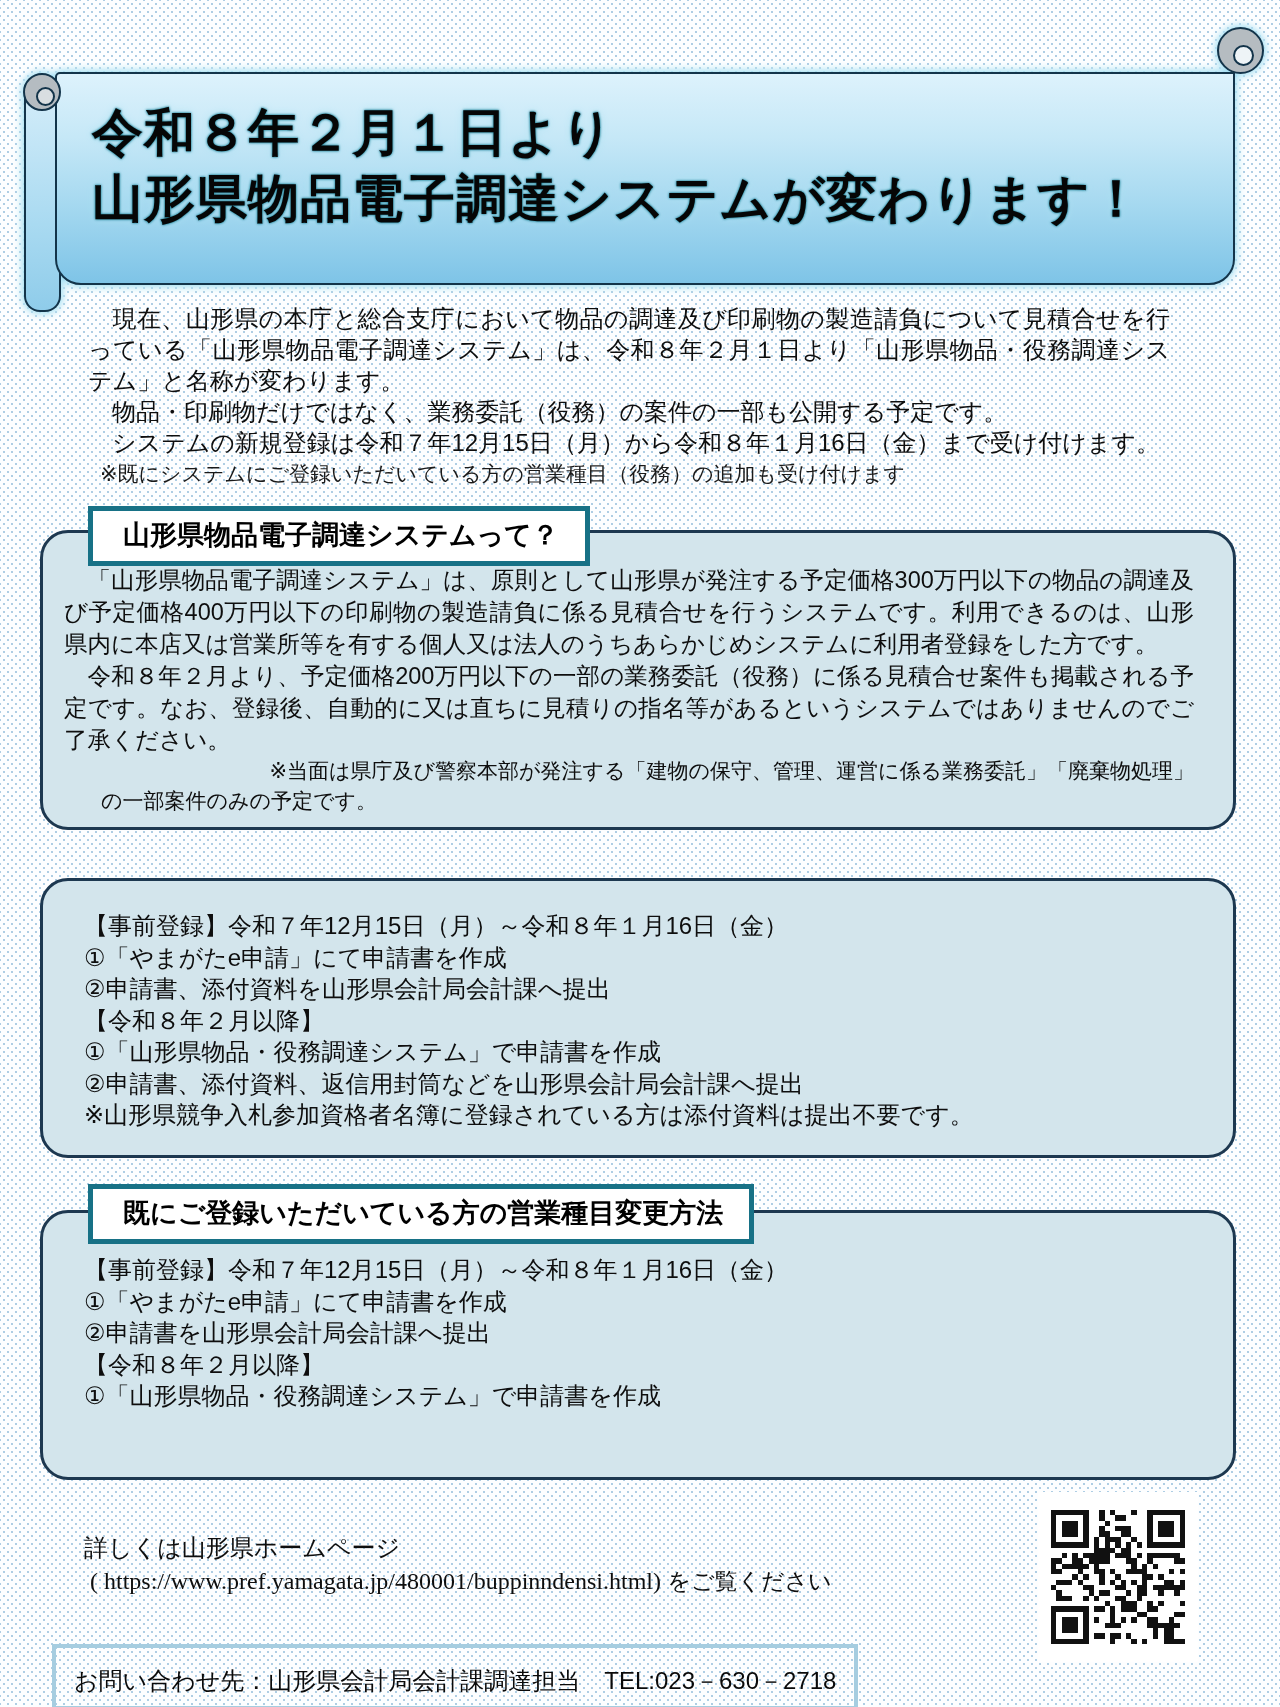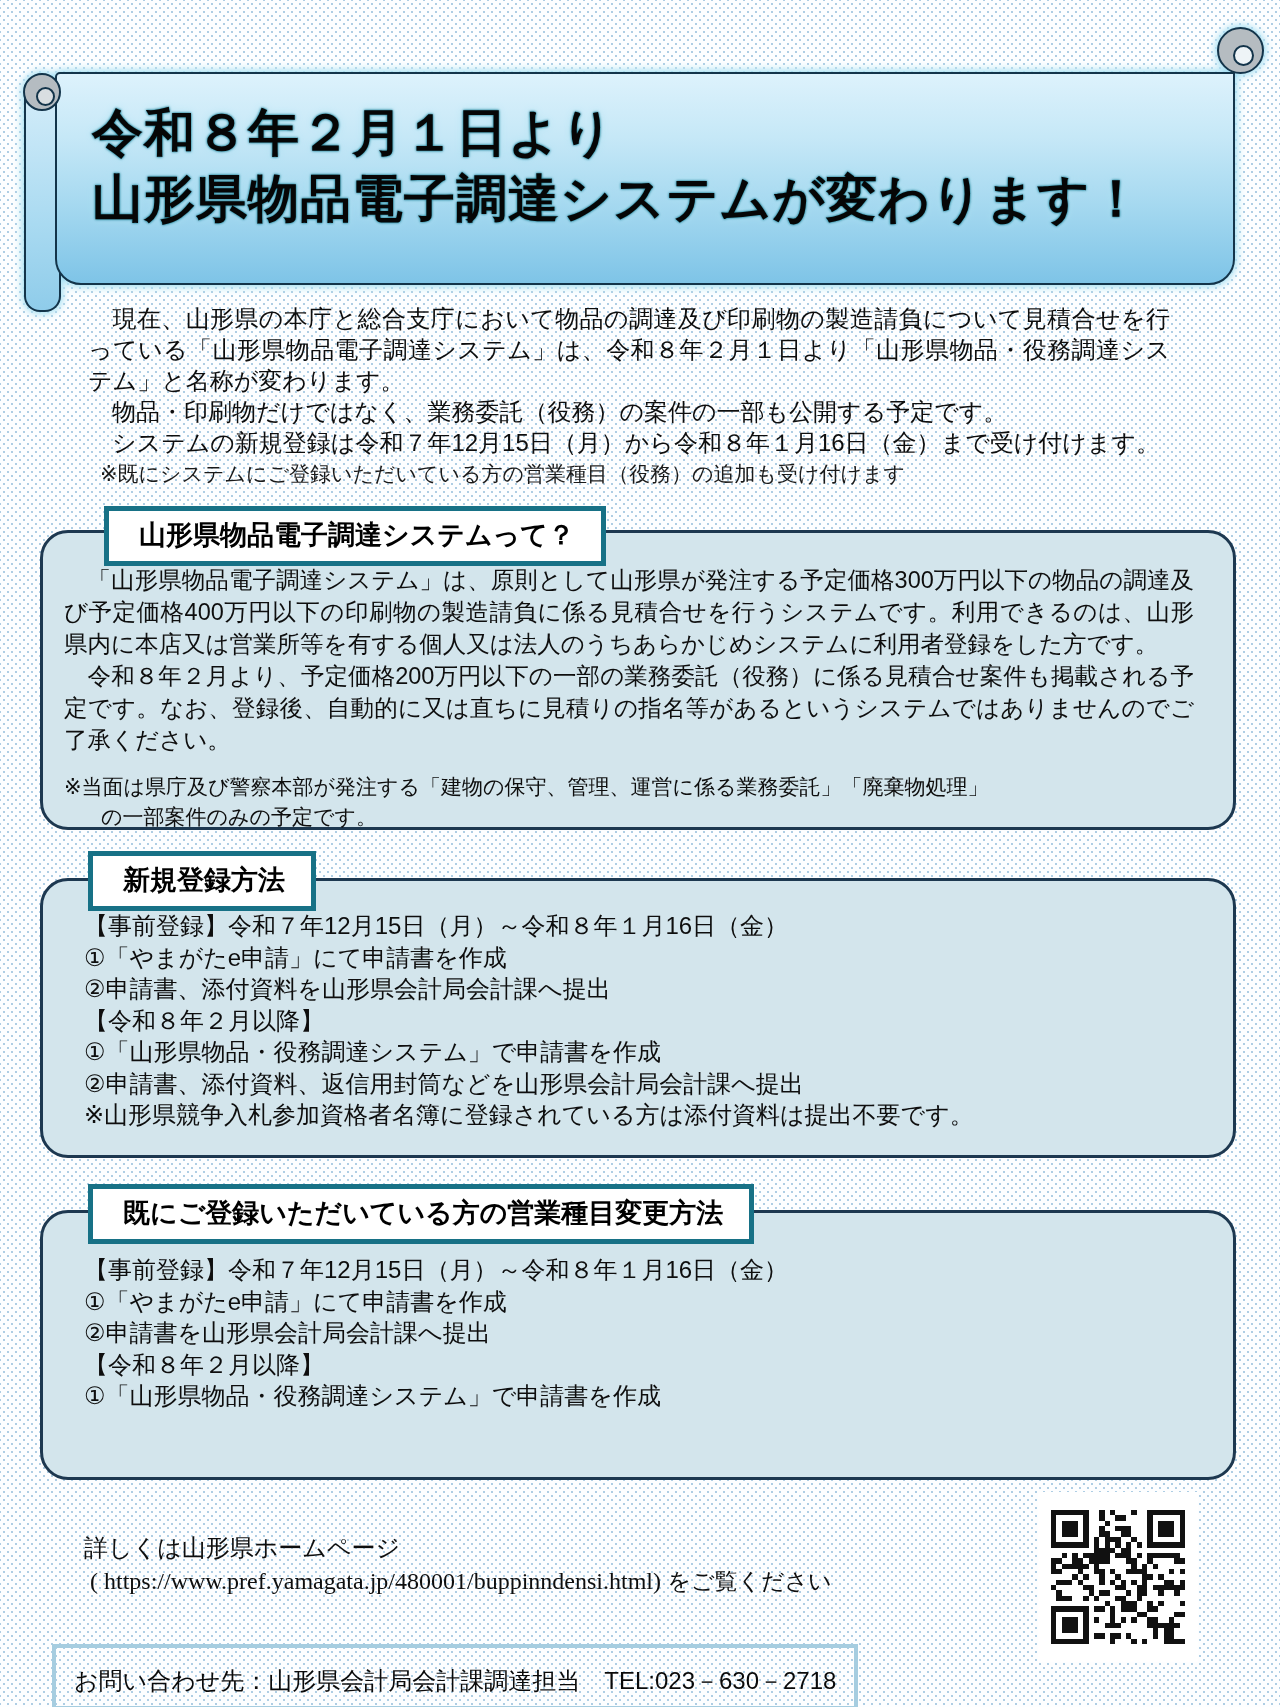--- a/index.html
+++ b/index.html
@@ -104,30 +104,29 @@
   </div>
 
   <div class="intro">
     <p>　現在、山形県の本庁と総合支庁において物品の調達及び印刷物の製造請負について見積合せを行っている「山形県物品電子調達システム」は、令和８年２月１日より「山形県物品・役務調達システム」と名称が変わります。</p>
     <p>　物品・印刷物だけではなく、業務委託（役務）の案件の一部も公開する予定です。</p>
     <p>　システムの新規登録は令和７年12月15日（月）から令和８年１月16日（金）まで受け付けます。</p>
     <p class="intro-note">※既にシステムにご登録いただいている方の営業種目（役務）の追加も受け付けます</p>
   </div>
 
   <div class="sec-body" style="left:40px;top:530px;width:1196px;height:300px;"></div>
-  <div class="sec-head" style="left:88px;top:506px;margin-left:16px;">山形県物品電子調達システムって？</div>
+  <div class="sec-head" style="left:88px;top:506px;">山形県物品電子調達システムって？</div>
   <div class="sec-content" style="left:64px;top:564px;width:1130px;font-size:23.5px;line-height:32px;">
     <p>　「山形県物品電子調達システム」は、原則として山形県が発注する予定価格300万円以下の物品の調達及び予定価格400万円以下の印刷物の製造請負に係る見積合せを行うシステムです。利用できるのは、山形県内に本店又は営業所等を有する個人又は法人のうちあらかじめシステムに利用者登録をした方です。</p>
     <p>　令和８年２月より、予定価格200万円以下の一部の業務委託（役務）に係る見積合せ案件も掲載される予定です。なお、登録後、自動的に又は直ちに見積りの指名等があるというシステムではありませんのでご了承ください。</p>
-    <p class="s1-note" style="margin-top:16px;">※当面は県庁及び警察本部が発注する「建物の保守、管理、運営に係る業務委託」「廃棄物処理」</p>
+    <p class="s1-note" style="margin-top:0;text-align:right;">※当面は県庁及び警察本部が発注する「建物の保守、管理、運営に係る業務委託」「廃棄物処理」</p>
     <p class="s1-note s1-note-indent">　の一部案件のみの予定です。</p>
   </div>
 
   <div class="sec-body" style="left:40px;top:878px;width:1196px;height:280px;"></div>
-  <div class="sec-head" style="left:88px;top:851px;">新規登録方法</div>
   <div class="sec-content" style="left:84px;top:910px;width:1110px;font-size:24px;line-height:31.5px;">
     <div class="sec-line">【事前登録】令和７年12月15日（月）～令和８年１月16日（金）</div>
     <div class="sec-line">①「やまがたe申請」にて申請書を作成</div>
     <div class="sec-line">②申請書、添付資料を山形県会計局会計課へ提出</div>
     <div class="sec-line">【令和８年２月以降】</div>
     <div class="sec-line">①「山形県物品・役務調達システム」で申請書を作成</div>
     <div class="sec-line">②申請書、添付資料、返信用封筒などを山形県会計局会計課へ提出</div>
     <div class="sec-line">※山形県競争入札参加資格者名簿に登録されている方は添付資料は提出不要です。</div>
   </div>
 

